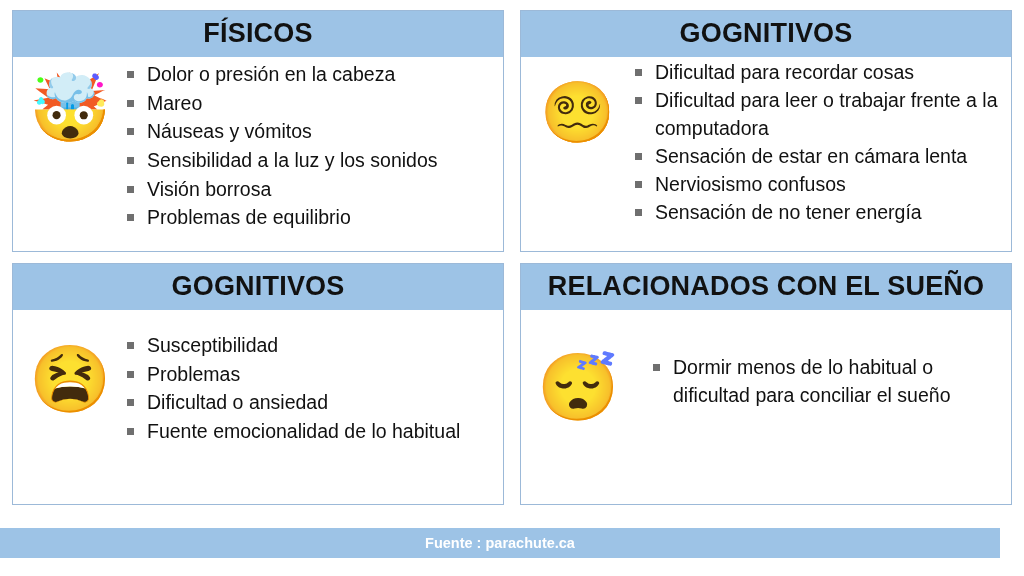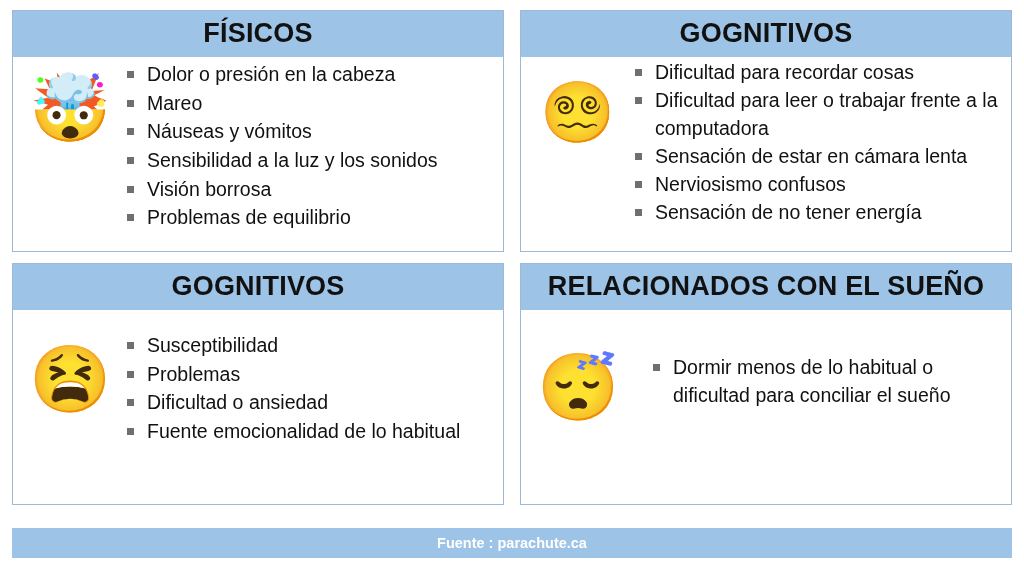--- a/index.html
+++ b/index.html
@@ -98,21 +98,21 @@
   .card--cognitivos .card-body { padding-top: 2px; }
   .card--cognitivos .emoji { padding-top: 24px; }
   .card--cognitivos ul.items li { line-height: 1.4; }
   .card--emocionales .card-body { padding-top: 22px; }
   .card--emocionales .emoji { padding-top: 14px; }
   .card--sueno .card-body { padding-top: 44px; }
   .card--sueno .emoji { padding-top: 0px; }
   .card--sueno ul.items { padding-left: 18px; }
   .footer {
     position: absolute;
-    left: 12px;
+    left: 0;
     top: 528px;
     width: 1000px;
     height: 30px;
     background: #9dc3e6;
     color: #ffffff;
     font-size: 14.5px;
     font-weight: bold;
     display: flex;
     align-items: center;
     justify-content: center;

